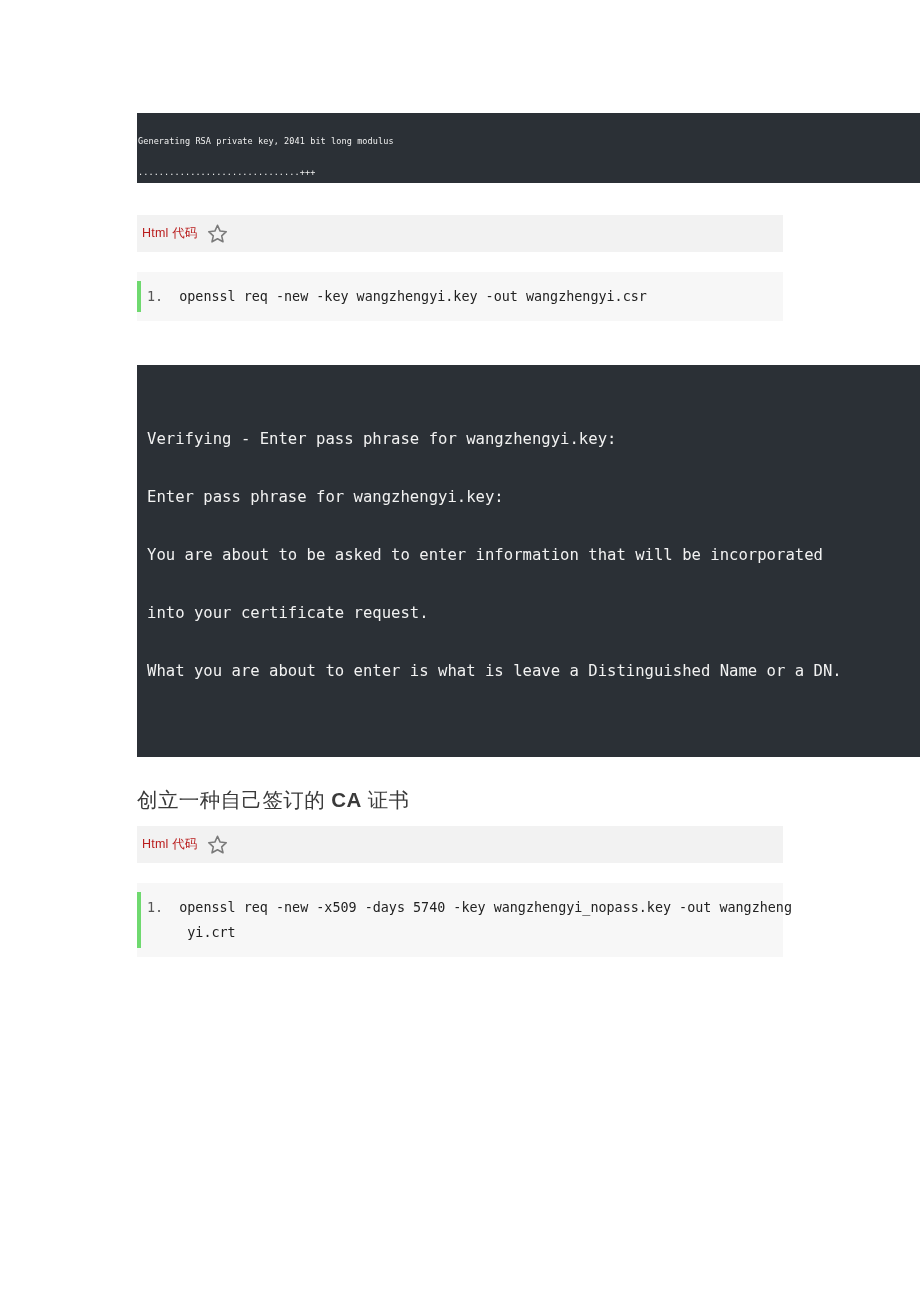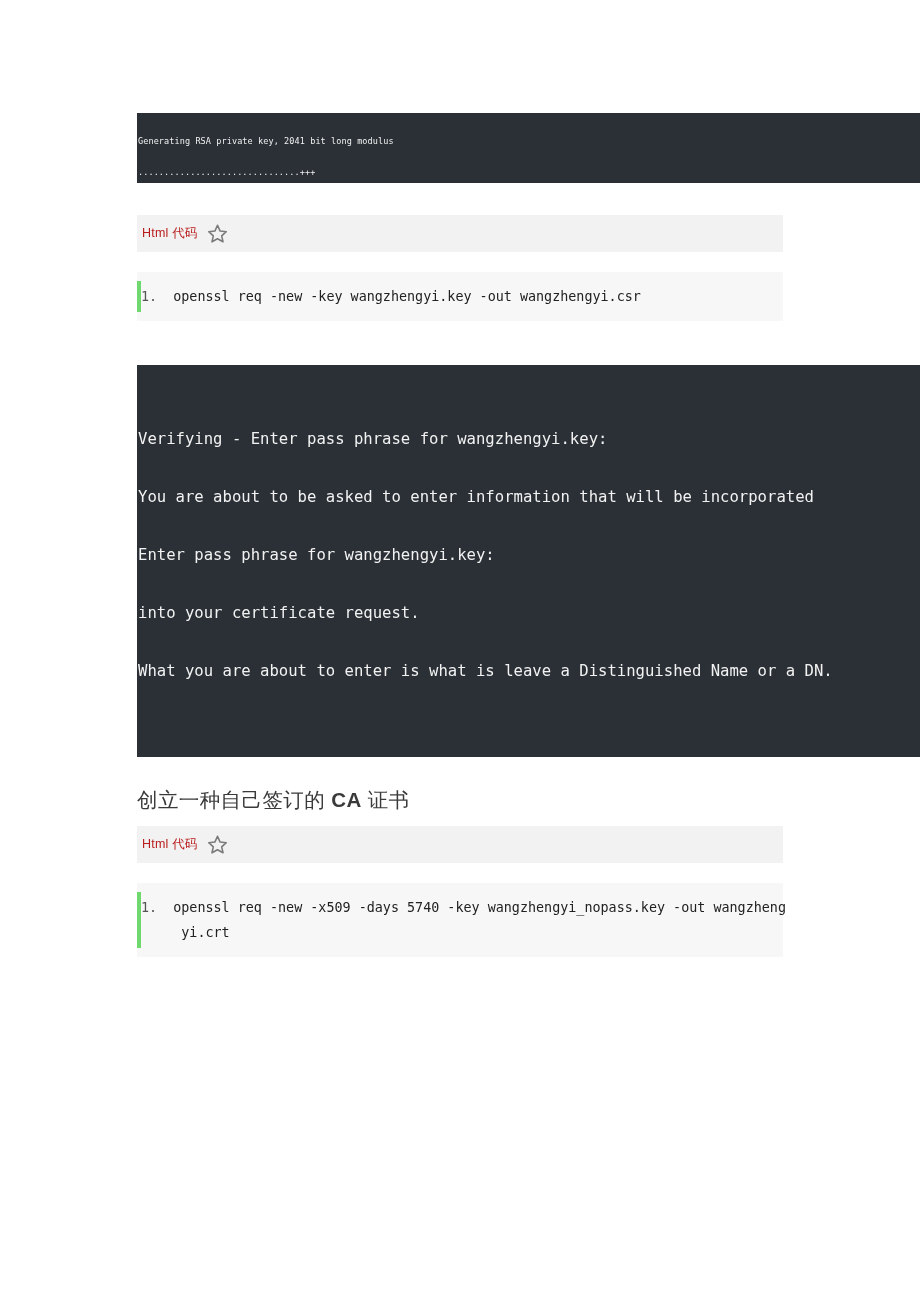--- a/index.html
+++ b/index.html
@@ -50,21 +50,21 @@
     line-height: 19.3px;
     padding: 0;
     box-sizing: border-box;
   }
   #terminal-main .tinner {
     position: relative;
     top: -12px;
   }
   #terminal-main .tline {
     height: 19.3px;
-    padding-left: 1px;
+    padding-left: 10px;
   }
 
   
   .code-widget {
     position: absolute;
     left: 137px;
     width: 646px;
   }
   .code-header {
     background: #f2f2f2;
@@ -87,21 +87,21 @@
     line-height: 0;
   }
   .code-body {
     background: #f7f7f7;
     margin-top: 20px;
     padding: 9px 0 9px 0;
     box-sizing: border-box;
   }
   .code-line {
     border-left: 4px solid #6fd96f;
-    padding: 3px 0 3px 0;
+    padding: 3px 0 3px 6px;
     font-family: "DejaVu Sans Mono", monospace;
     font-size: 13.4px;
     line-height: 25px;
     color: #222222;
     white-space: pre;
   }
   .code-line .ln {
     color: #555555;
   }
 
@@ -144,22 +144,22 @@
     </span>
   </div>
   <div class="code-body">
     <div class="code-line"><span class="ln">1.  </span><span>openssl req -new -key wangzhengyi.key -out wangzhengyi.csr</span></div>
   </div>
 </div>
 
 <div class="term" id="terminal-main">
   <div class="tinner">
     <div class="tline">Verifying - Enter pass phrase for wangzhengyi.key:</div>
+    <div class="tline">Enter pass phrase for wangzhengyi.key:</div>
     <div class="tline">You are about to be asked to enter information that will be incorporated</div>
-    <div class="tline">Enter pass phrase for wangzhengyi.key:</div>
     <div class="tline">into your certificate request.</div>
     <div class="tline">What you are about to enter is what is leave a Distinguished Name or a DN.</div>
     
     
     
     
     
     
     
     

